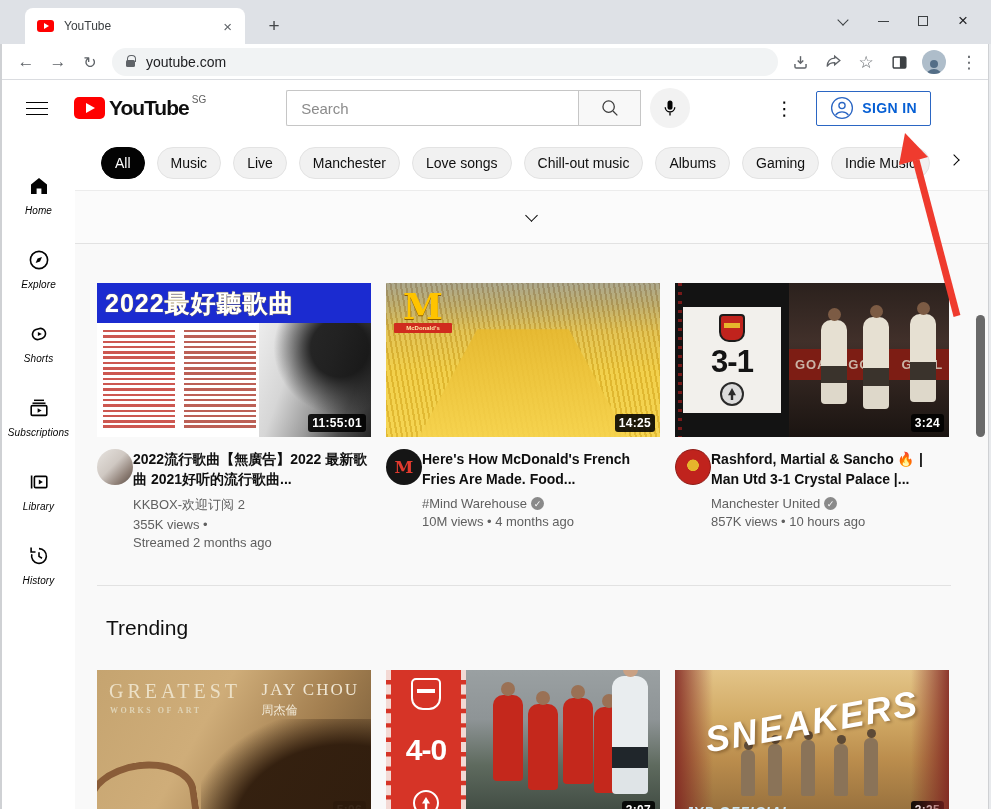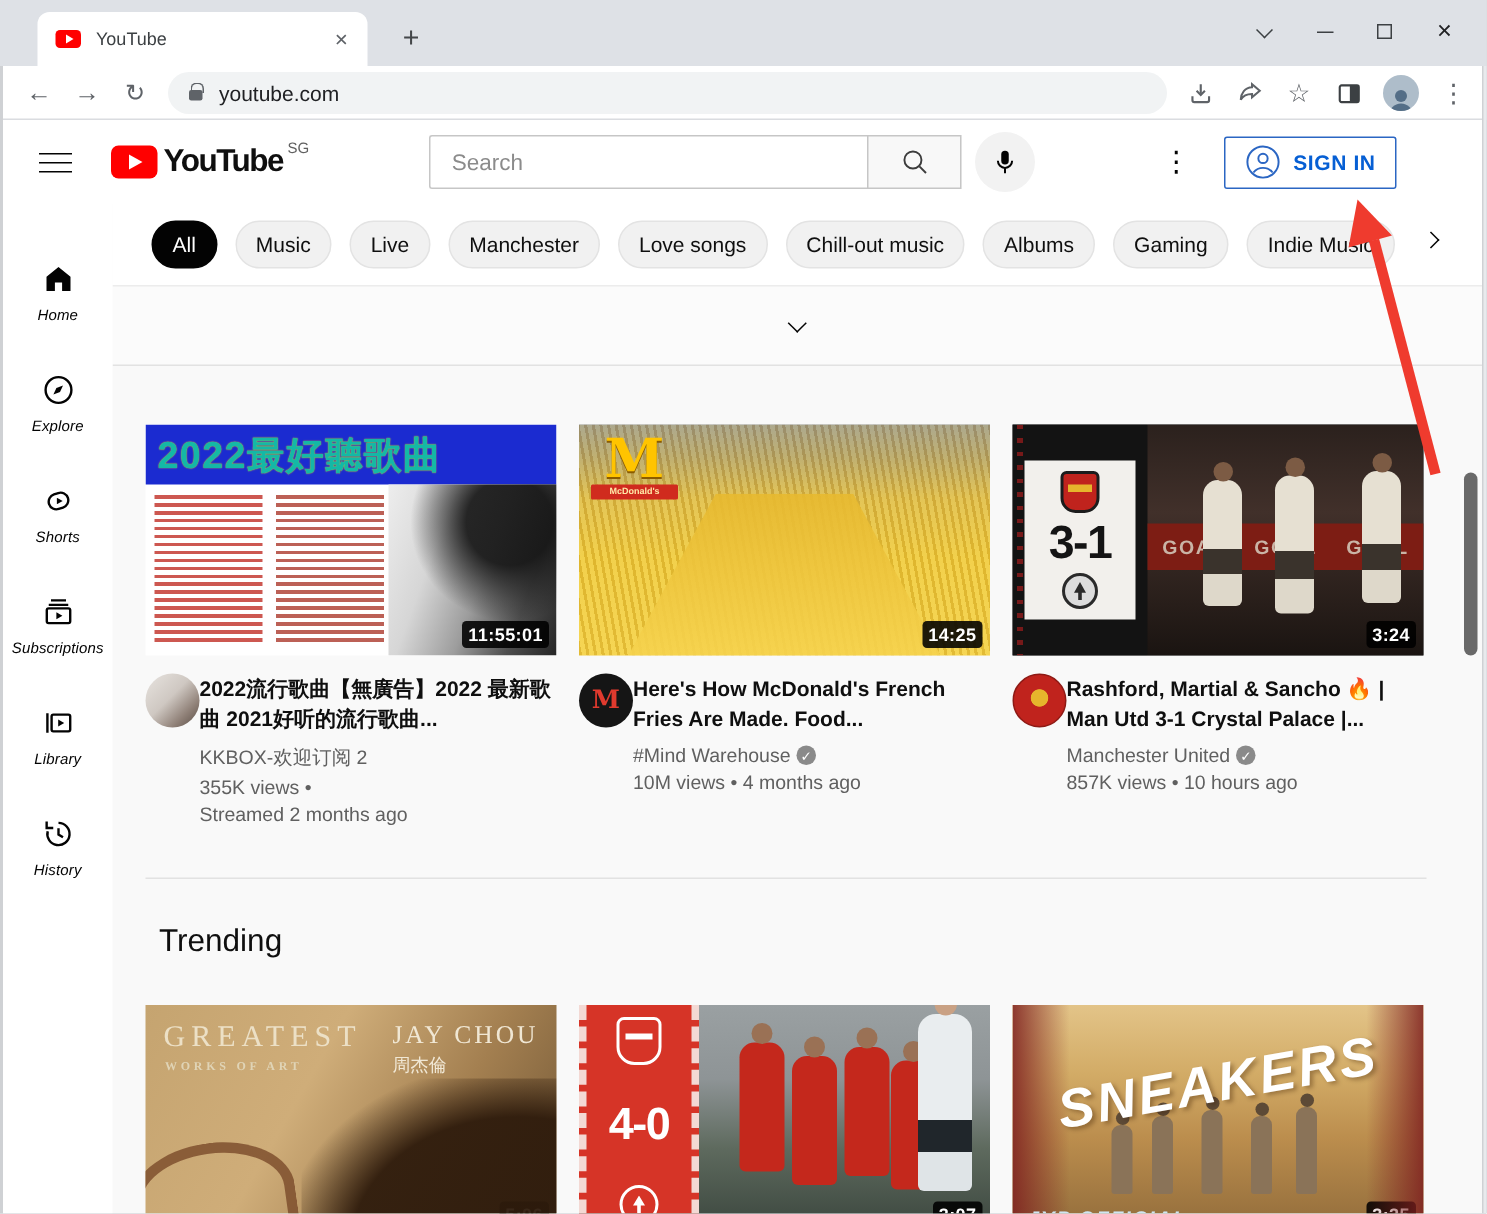--- a/index.html
+++ b/index.html
@@ -88,38 +88,38 @@
   .vchan { font-size:13px; color:#606060; margin-top:7px; display:flex; align-items:center; gap:4px; }
   .vmeta { font-size:13px; color:#606060; margin-top:3px; }
   .verify { width:13px; height:13px; border-radius:50%; background:#8a8a8a; color:#fff; font-size:9px; display:inline-flex; align-items:center; justify-content:center; flex:none; }
 
   .feed-divider { position:absolute; left:95px; top:505px; width:854px; height:1px; background:#e2e2e2; }
   .trend-h { position:absolute; left:104px; top:536px; font-size:21px; color:#0f0f0f; }
 
   
   .t1 { background:#fff; display:flex; flex-direction:column; }
   .t1-bar { height:40px; background:#1b2bd0; display:flex; align-items:center; padding-left:8px; }
-  .t1-head { font-size:25px; font-weight:800; color:#14b8a6; text-shadow:0 0 1px #ffd400; letter-spacing:1px; white-space:nowrap; }
+  .t1-head { font-size:25px; font-weight:800; color:#ffffff; text-shadow:0 0 1px #ffd400; letter-spacing:1px; white-space:nowrap; }
   .t1-body { flex:1; display:flex; }
   .t1-col { width:72px; margin:7px 3px 7px 6px; background:repeating-linear-gradient(to bottom,#c43a32 0 2.4px, transparent 2.4px 5.3px); opacity:.85; }
   .t1-col.c2 { background:repeating-linear-gradient(to bottom,#b04438 0 2.4px, transparent 2.4px 5.3px); }
   .t1-photo { flex:1; background:linear-gradient(110deg,#ededed 0%,#d6d6d6 30%,#9d9d9d 55%,#4e4e4e 78%,#262626 100%); position:relative; }
   .t1-photo::after { content:""; position:absolute; inset:0; background:radial-gradient(circle at 72% 22%, rgba(20,20,20,.9) 0 24%, transparent 55%); }
 
   
   .t2 { background:linear-gradient(180deg,#8d9196 0%,#a79b70 14%,#d9b84a 32%,#edc83b 58%,#f2cf45 100%); }
   .t2::before { content:""; position:absolute; inset:0; background:repeating-linear-gradient(80deg, rgba(186,135,12,.28) 0 2px, rgba(255,230,120,.28) 2px 5px); }
   .t2-pile { position:absolute; left:12%; right:12%; top:30%; bottom:0; background:linear-gradient(180deg,#e7b92f, #f6d34e); clip-path:polygon(28% 0,72% 0,100% 100%,0 100%); opacity:.9; }
   .mcd { position:absolute; left:8px; top:6px; width:58px; text-align:center; z-index:2; }
   .mcd-m { color:#ffc400; font-size:36px; font-weight:800; line-height:34px; font-family:"DejaVu Serif", serif; text-shadow:0 1px 0 #8a5c00; }
   .mcd-tag { background:#d02b1e; color:#ffe9a8; font-size:6px; font-weight:700; padding:2px 2px; border-radius:1px; }
 
   
   .t3 { display:flex; background:#131313; }
-  .t3-left { width:90px; flex:none; background:#131313; padding:24px 8px; background-image:repeating-linear-gradient(to bottom, rgba(200,30,30,.55) 0 3px, transparent 3px 9px); background-size:4px 100%; background-repeat:repeat-y; background-position:3px 0; }
+  .t3-left { width:114px; flex:none; background:#131313; padding:24px 8px; background-image:repeating-linear-gradient(to bottom, rgba(200,30,30,.55) 0 3px, transparent 3px 9px); background-size:4px 100%; background-repeat:repeat-y; background-position:3px 0; }
   .t3-panel { width:100%; height:100%; background:#f2f0ec; display:flex; flex-direction:column; align-items:center; justify-content:space-between; padding:7px 0; }
   .crest-mu { width:26px; height:28px; background:#c0231d; border-radius:4px 4px 10px 10px; border:2.5px solid #1c1c1c; position:relative; }
   .crest-mu::after { content:""; position:absolute; left:3px; right:3px; top:7px; height:5px; background:#e6b52c; }
   .t3-score { font-size:31px; font-weight:800; letter-spacing:-1px; color:#141414; }
   .crest-cp { width:24px; height:24px; border-radius:50%; border:2px solid #2a2a2a; background:#dcdcdc; position:relative; }
   .crest-cp::after { content:""; position:absolute; left:6px; top:4px; width:8px; height:12px; background:#2a2a2a; clip-path:polygon(50% 0,100% 60%,65% 60%,65% 100%,35% 100%,35% 60%,0 60%); }
   .t3-right { flex:1; position:relative; background:linear-gradient(180deg,#2b211d 0%,#41302a 38%,#1a1411 100%); }
   .goal-band { position:absolute; left:0; right:0; top:43%; height:20%; background:#7d1d14; display:flex; align-items:center; justify-content:space-around; }
   .goal-band span { color:#d8cfc0; font-weight:800; font-size:13px; letter-spacing:1px; opacity:.85; }
   .player { position:absolute; width:26px; height:84px; background:linear-gradient(180deg,#e6e0d2 0 55%, #3a332c 55% 75%, #ded8ca 75%); border-radius:10px 10px 4px 4px; }

